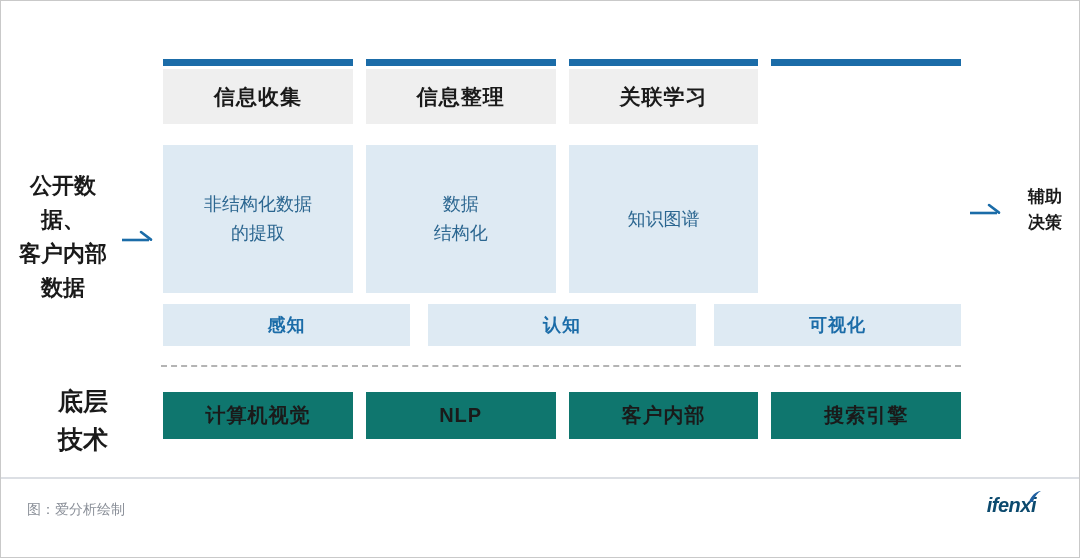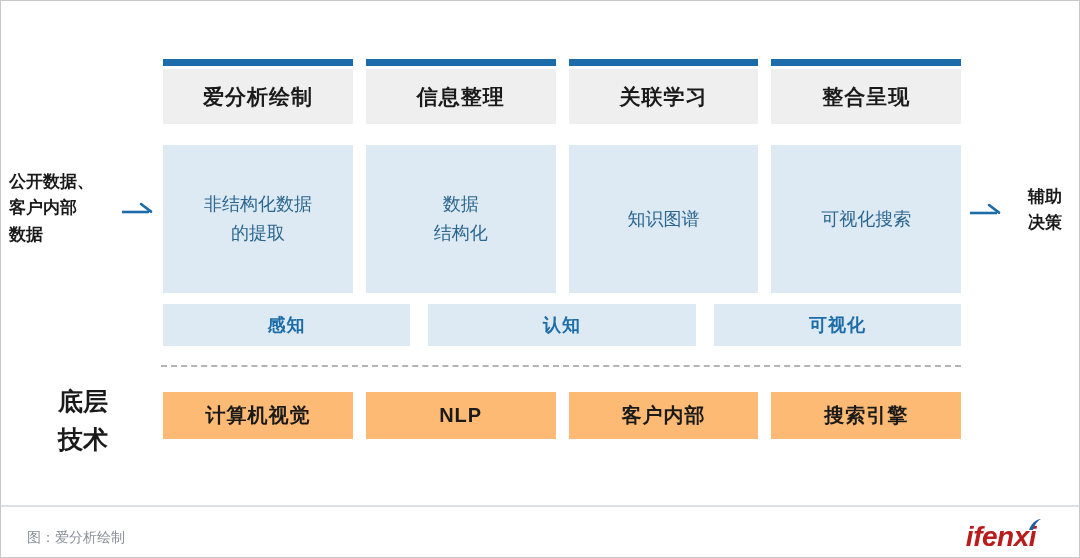--- a/index.html
+++ b/index.html
@@ -35,22 +35,22 @@
     position: absolute;
     left: 8px;
     top: 168px;
     width: 150px;
     display: flex;
     align-items: center;
     gap: 4px;
   }
   .entry-text {
     width: 108px;
-    text-align: left;
-    font-size: 17px;
+    text-align: center;
+    font-size: 22px;
     font-weight: bold;
     line-height: 1.55;
     color: #1a1a1a;
     white-space: pre-line;
   }
   .arrow {
     display: block;
     width: 34px;
     height: 20px;
     flex: none;
@@ -172,59 +172,59 @@
     position: absolute;
     left: 162px;
     top: 391px;
     width: 798px;
     display: flex;
     gap: 13px;
   }
   .tech-box {
     flex: 1 1 0;
     height: 47px;
-    background: #fdba74;
+    background: #0f766e;
     display: flex;
     align-items: center;
     justify-content: center;
     font-size: 20px;
     font-weight: bold;
     color: #1a1a1a;
     letter-spacing: 1px;
   }
 
   
   .footer {
     position: absolute;
     left: 0;
     bottom: 0;
     width: 1080px;
-    height: 52px;
+    height: 80px;
     border-top: 2px solid #dcdfe4;
     box-sizing: border-box;
   }
   .footer-note {
     position: absolute;
     left: 26px;
     top: 22px;
     font-size: 14px;
     color: #8a8f98;
   }
   .logo {
     position: absolute;
     right: 38px;
     top: 16px;
     display: flex;
     align-items: flex-start;
   }
   .logo-text {
-    font-size: 28px;
+    font-size: 20px;
     font-weight: bold;
     font-style: italic;
-    color: #b91c1c;
+    color: #0c4a6e;
     letter-spacing: -0.5px;
     line-height: 1;
   }
   .logo-mark {
     margin-left: -9px;
     margin-top: -5px;
   }
 </style>
 </head>
 <body>
@@ -252,42 +252,40 @@
 决策</div>
     </div>
 
     <div class="tech-label">底层
 技术</div>
 
     <div class="columns">
 
       <div class="col">
         <div class="col-topbar"></div>
-        <div class="col-head">爱分析绘制</div>
+        <div class="col-head">信息收集</div>
         <div class="col-body">非结构化数据
 的提取</div>
       </div>
 
       <div class="col">
         <div class="col-topbar"></div>
         <div class="col-head">信息整理</div>
         <div class="col-body">数据
 结构化</div>
       </div>
 
       <div class="col">
         <div class="col-topbar"></div>
         <div class="col-head">关联学习</div>
         <div class="col-body">知识图谱</div>
       </div>
 
       <div class="col">
         <div class="col-topbar"></div>
-        <div class="col-head">整合呈现</div>
-        <div class="col-body">可视化搜索</div>
       </div>
 
     </div>
 
     <div class="capabilities">
       <div class="cap" id="cap-0" style="left: 0px; width: 247px;">感知</div>
       <div class="cap" id="cap-1" style="left: 265px; width: 268px;">认知</div>
       <div class="cap" id="cap-2" style="left: 551px; width: 247px;">可视化</div>
     </div>
 

